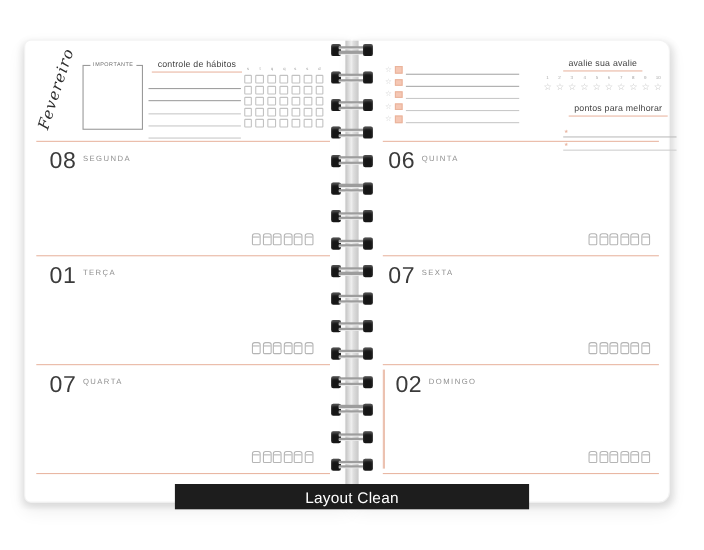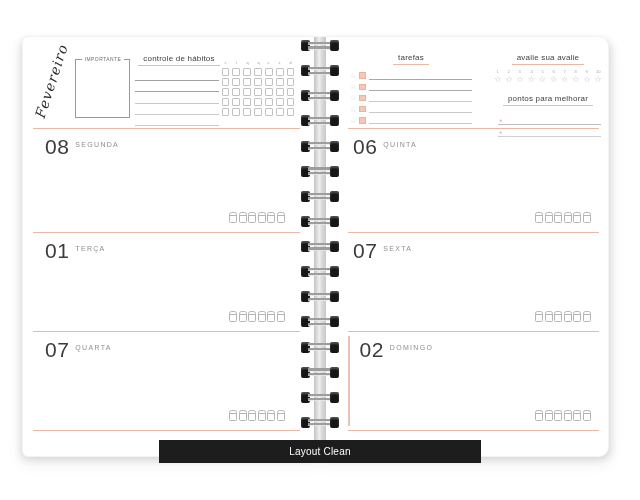--- a/index.html
+++ b/index.html
@@ -51,21 +51,21 @@
   .star-icon::before{content:"☆"}
   .task-row .star-icon{font-size:7px;color:#cfcfcf}
   .task-box{width:6.5px;height:6.5px;background:var(--accent-fill);border:1px solid #eab49c}
   .t-line{flex:1;height:0;border-bottom:1px solid #aaaaaa;align-self:flex-end;margin-bottom:1.5px}
   .task-row:nth-child(n+3) .t-line{border-color:#c9c9c9}
   .review{position:absolute;left:170px;top:16px;width:112px}
   .scale{display:flex;justify-content:space-between;margin-top:4px;padding:0 2px}
   .scale-item{display:flex;flex-direction:column;align-items:center;gap:1px}
   .scale-num{font-size:6px;transform:scale(.68);color:#aaa;line-height:5px}
   .scale .star-icon{font-size:8.5px;color:#c6c6c6}
-  .improve{position:absolute;left:170px;top:57px;width:112px}
+  .improve{position:absolute;left:184px;top:57px;width:112px}
   .improve-lines{margin-top:7px;padding:0 3px 0 6px}
   .imp-line{position:relative;height:12px;border-bottom:1px solid #bdbdbd}
   .imp-line:last-child{border-color:#cfcfcf}
   .mini-star{position:absolute;left:0;bottom:1px;font-size:6px;transform:scale(.75);color:var(--accent);line-height:1}
   .mini-star::before{content:"★"}
 
   
   .day{border-top:1.6px solid var(--accent);position:relative}
   .page-left .day{margin:0 18px 0 10px}
   .page-right .day{margin:0 9px 0 26px}
@@ -98,21 +98,21 @@
     background:#161616;border-radius:2px;box-shadow:inset 0 2px 2px rgba(255,255,255,.25)}
   .ring::before{left:0}
   .ring::after{right:0}
   .wire{position:absolute;left:7px;right:7px;height:2.2px;background:#9d9d9d;
     box-shadow:0 .8px 0 #e8e8e8}
   .w1{top:1.8px}.w2{top:6.4px}
 
   
   .product-label{position:absolute;left:159px;top:440px;width:322px;height:23px;z-index:6;
     background:var(--label-bg);color:#fff;display:flex;align-items:center;justify-content:center;
-    font-size:10px;letter-spacing:.2px}
+    font-size:14px;letter-spacing:.2px}
 </style>
 </head>
 <body>
 
 <div class="scene">
 
   <div class="page page-left">
     <div class="page-header">
       <span class="month-script">Fevereiro</span>
       <div class="imp-box">
@@ -220,23 +220,20 @@
           <span class="cup"></span>
           <span class="cup"></span>
           <span class="cup"></span>
         </div>
     </section>
   </div>
 
   <div class="page page-right">
     <div class="page-header">
       <div class="tasks">
-        <div class="sec-title">
-          <span>tarefas</span>
-        </div>
         <div class="task-rows">
           <div class="task-row">
             <span class="star-icon"></span>
             <span class="task-box"></span>
             <span class="t-line"></span>
           </div>
         <div class="task-row">
             <span class="star-icon"></span>
             <span class="task-box"></span>
             <span class="t-line"></span>

